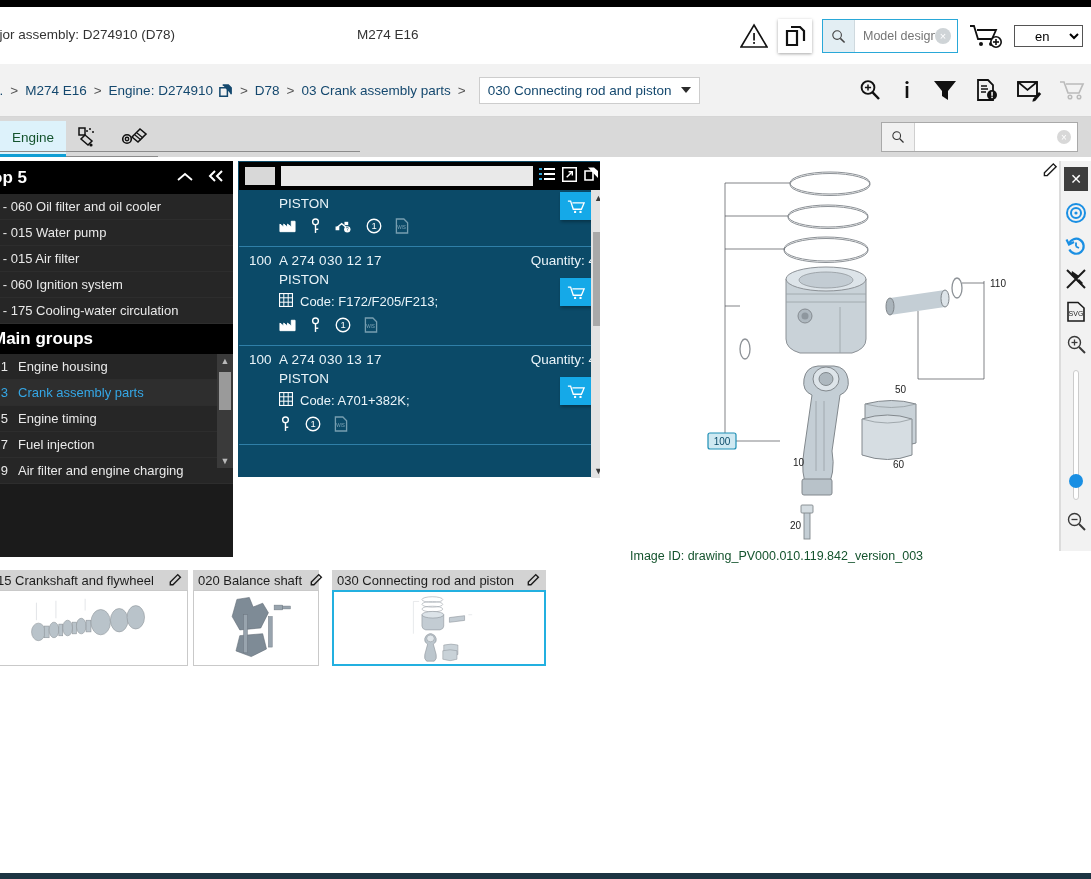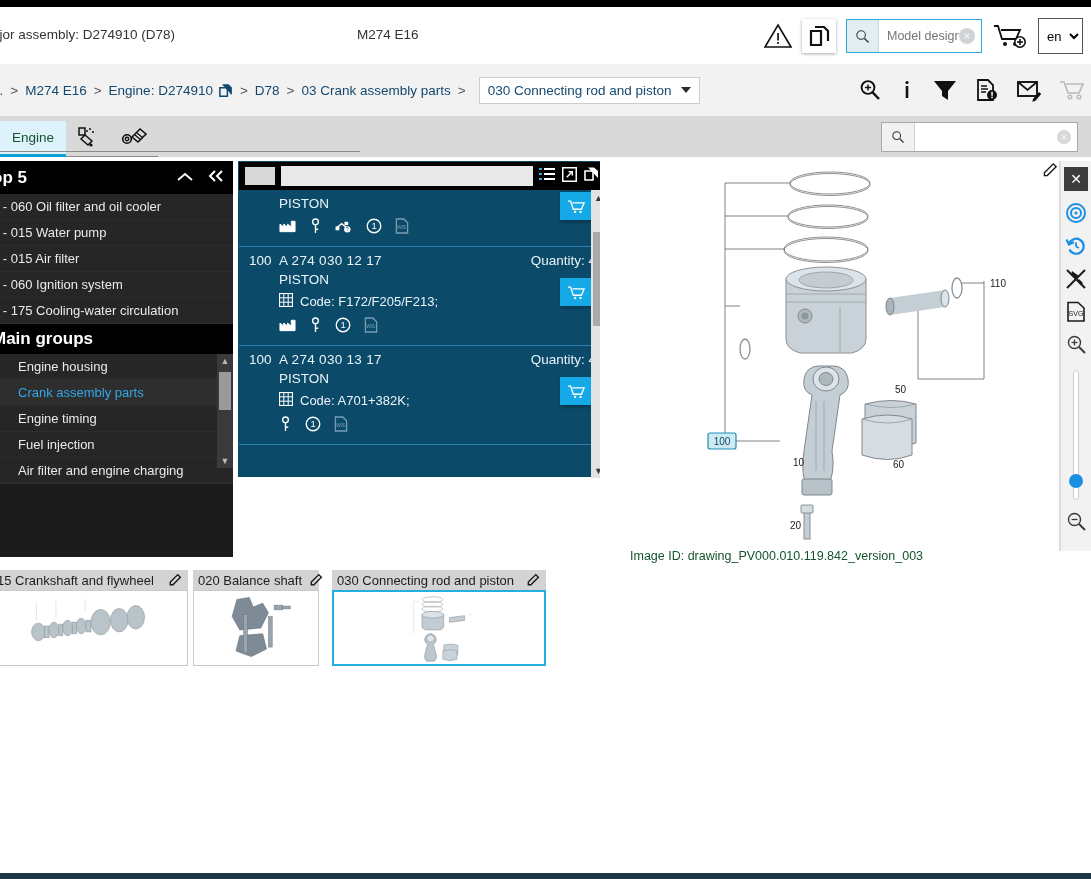--- a/index.html
+++ b/index.html
@@ -40,22 +40,22 @@
   .srch-inp {
     flex:1; border:0; outline:none; font-size:12.5px; color:#9aa3a8; padding-left:8px;
     font-family:"Liberation Sans", sans-serif; background:#fff; min-width:0;
   }
   .srch-clear {
     width:16px; height:16px; border-radius:50%; background:#cfd4d7; color:#fff; font-size:11px;
     display:flex; align-items:center; justify-content:center; align-self:center; margin-right:6px; cursor:pointer;
   }
   .cart-hdr { width:36px; height:30px; cursor:pointer; }
   .lang-sel {
-    border:1px solid #555; background:#fff; font-size:13px; padding:1px 4px;
-    font-family:"Liberation Sans", sans-serif; height:36px; cursor:pointer;
+    border:1px solid #555; background:#fff; font-size:13px; padding:1px 16px;
+    font-family:"Liberation Sans", sans-serif; height:22px; cursor:pointer;
   }
 
   
   .crumbbar {
     position:absolute; left:0; top:64px; width:1091px; height:53px;
     background:#f2f2f2; border-bottom:1px solid #d6d6d6;
     display:flex; align-items:center;
   }
   .crumbs { display:flex; align-items:center; font-size:13.5px; color:#14486e; padding-left:0px; gap:0px;}
   .crumb { color:#14486e; cursor:pointer; white-space:nowrap; }
@@ -101,21 +101,21 @@
   .side-hd .acts { display:flex; gap:13px; align-items:center; }
   .chev { cursor:pointer; }
   .side-row {
     height:26px; display:flex; align-items:center; font-size:13px; color:#e9e9e9;
     border-bottom:1px solid #2d2d2d; background:#262626; padding-left:0;
     cursor:pointer; white-space:nowrap;
   }
   .side-row .txt { margin-left:-8px; }
   .grp-hd { height:30px; background:#000; display:flex; align-items:center; font-weight:bold; font-size:17px; }
   .grp-hd .t { margin-left:-8px; }
-  .grp-list { position:relative; }
+  .grp-list { position:relative;text-align:right; }
   .grp-row {
     height:26px; display:flex; align-items:center; font-size:13px; color:#e9e9e9;
     border-bottom:1px solid #2d2d2d; background:#262626; cursor:pointer; white-space:nowrap;
   }
   .grp-row .num { width:16px; margin-left:-8px; color:#e9e9e9; }
   .grp-row .lbl { margin-left:10px; }
   .grp-row.sel .lbl, .grp-row.sel .num { color:#35a7e6; }
   .grp-row.sel { background:#2e2e2e; }
   .sb-track { position:absolute; right:0; top:0; width:16px; height:114px; background:#3a3a3a; }
   .sb-up, .sb-dn { width:16px; height:14px; display:flex; align-items:center; justify-content:center; color:#b9b9b9; font-size:9px; }

